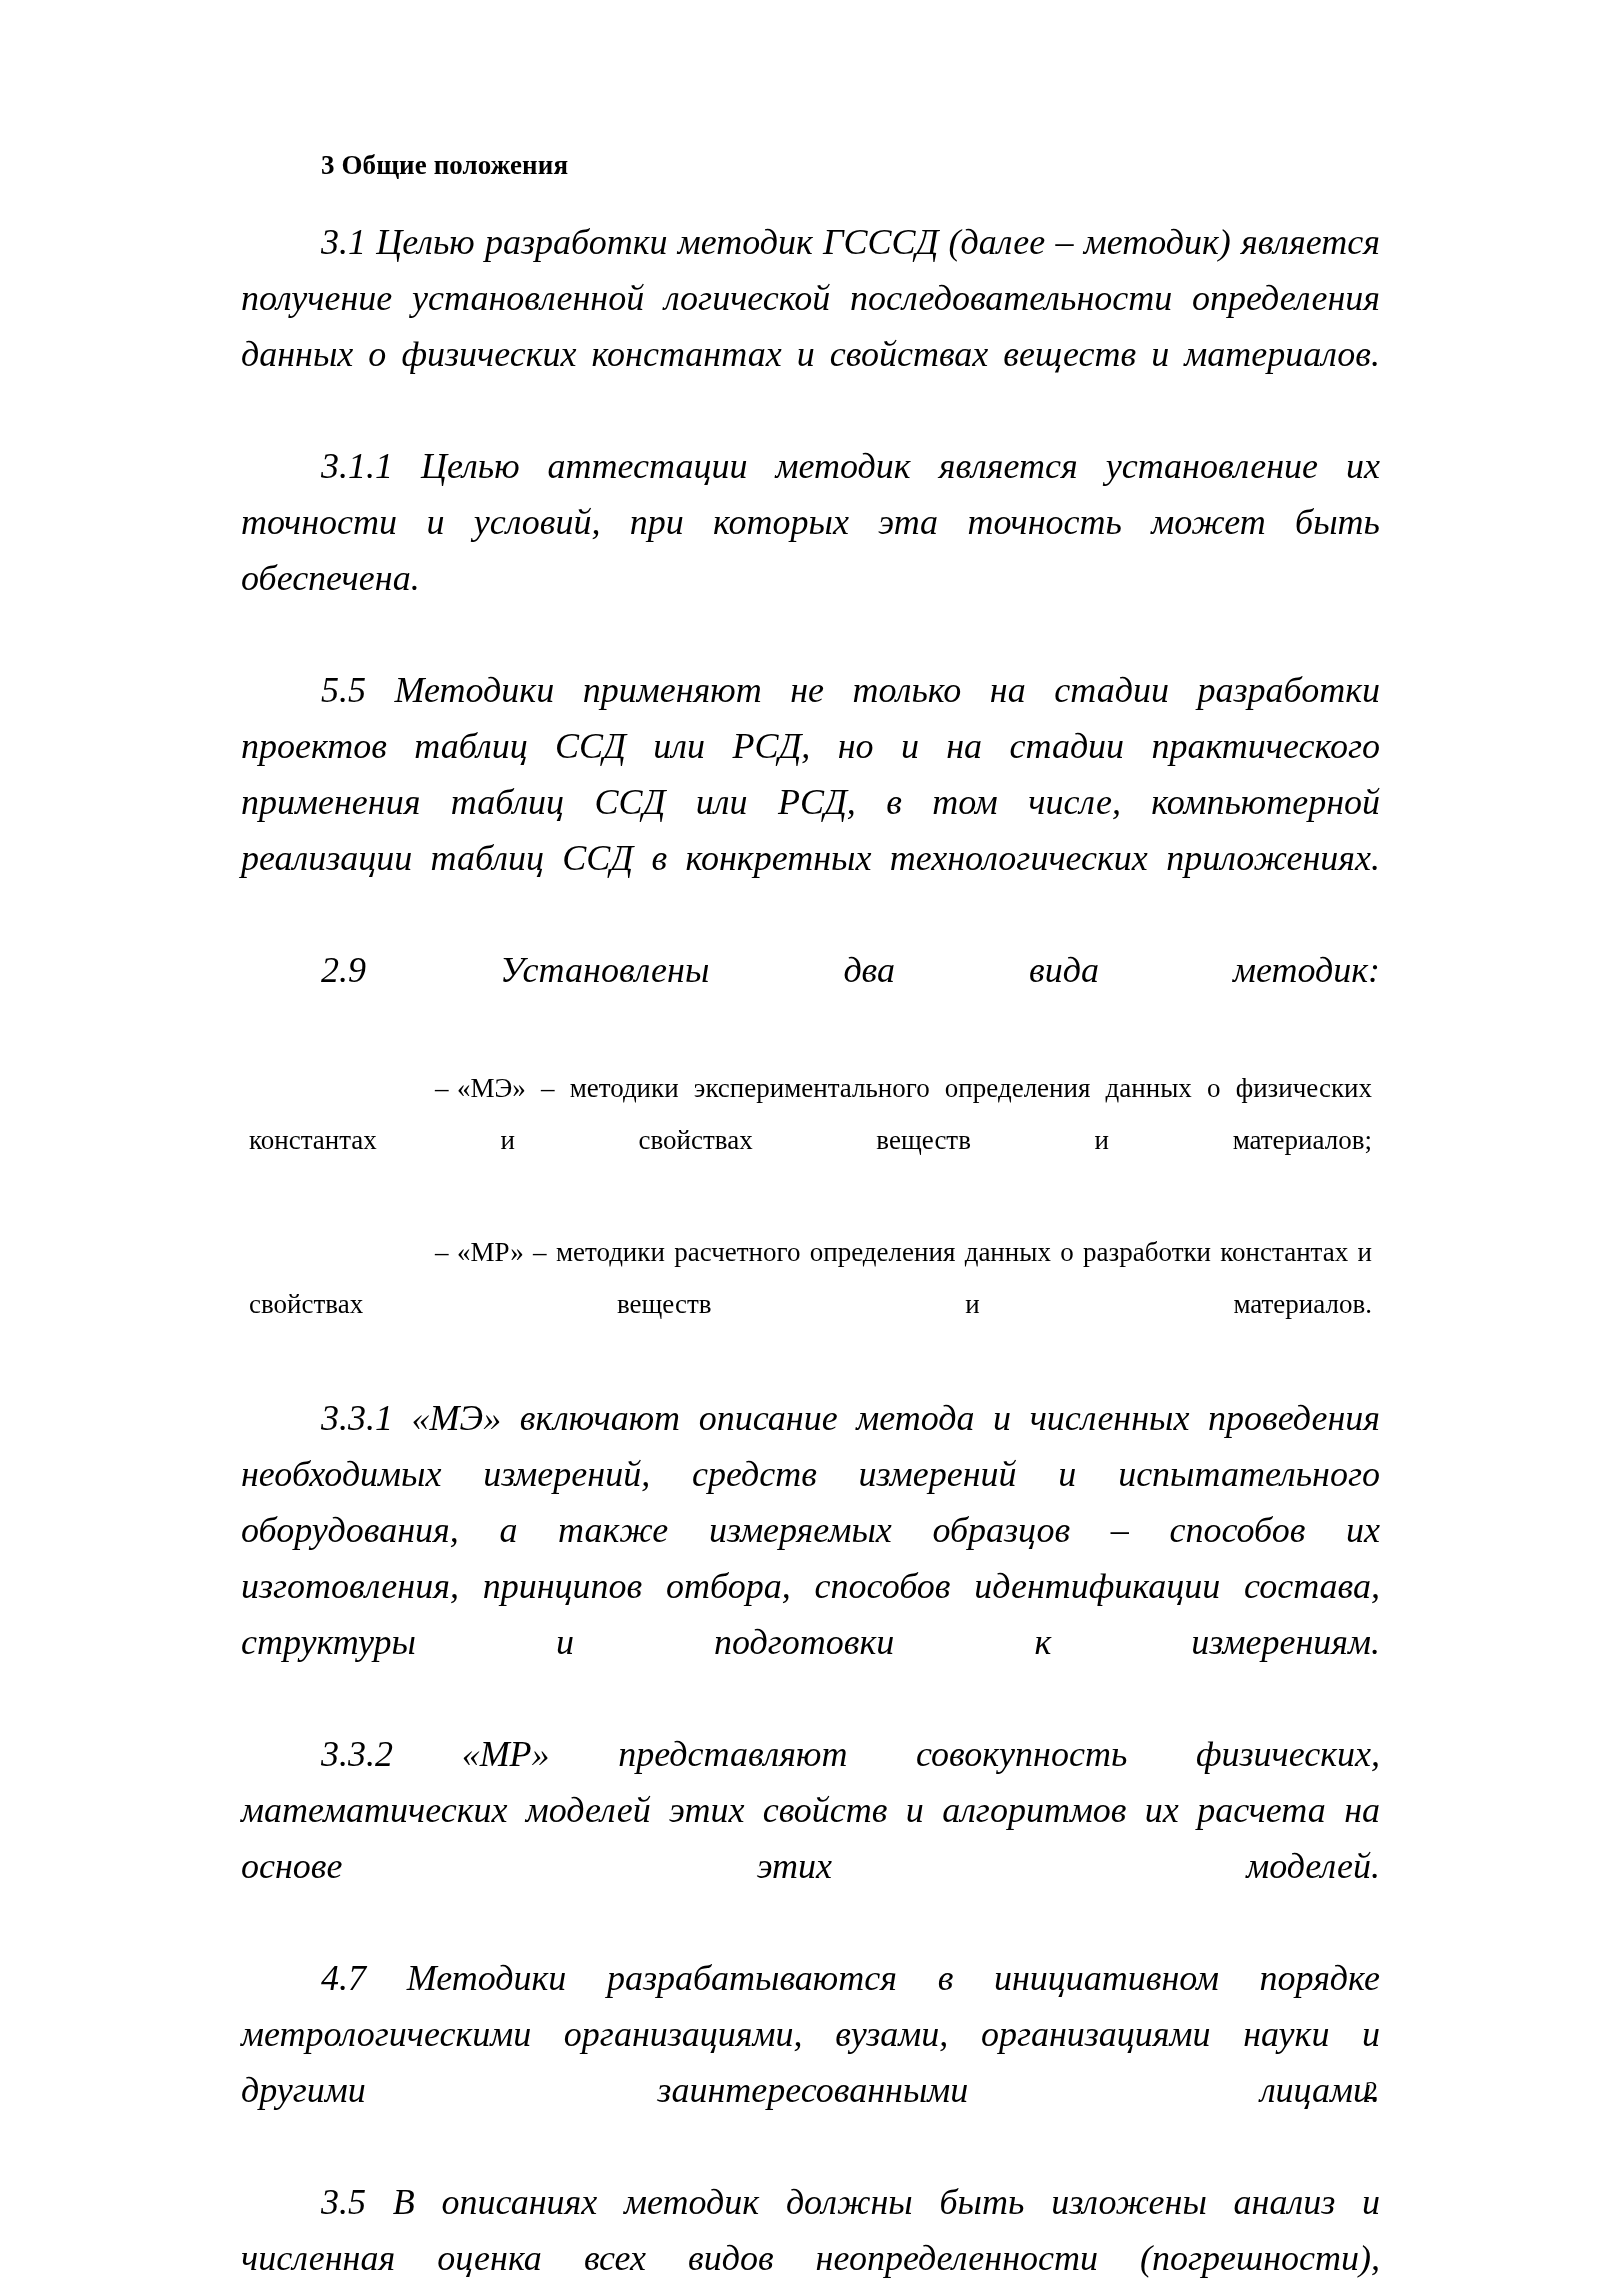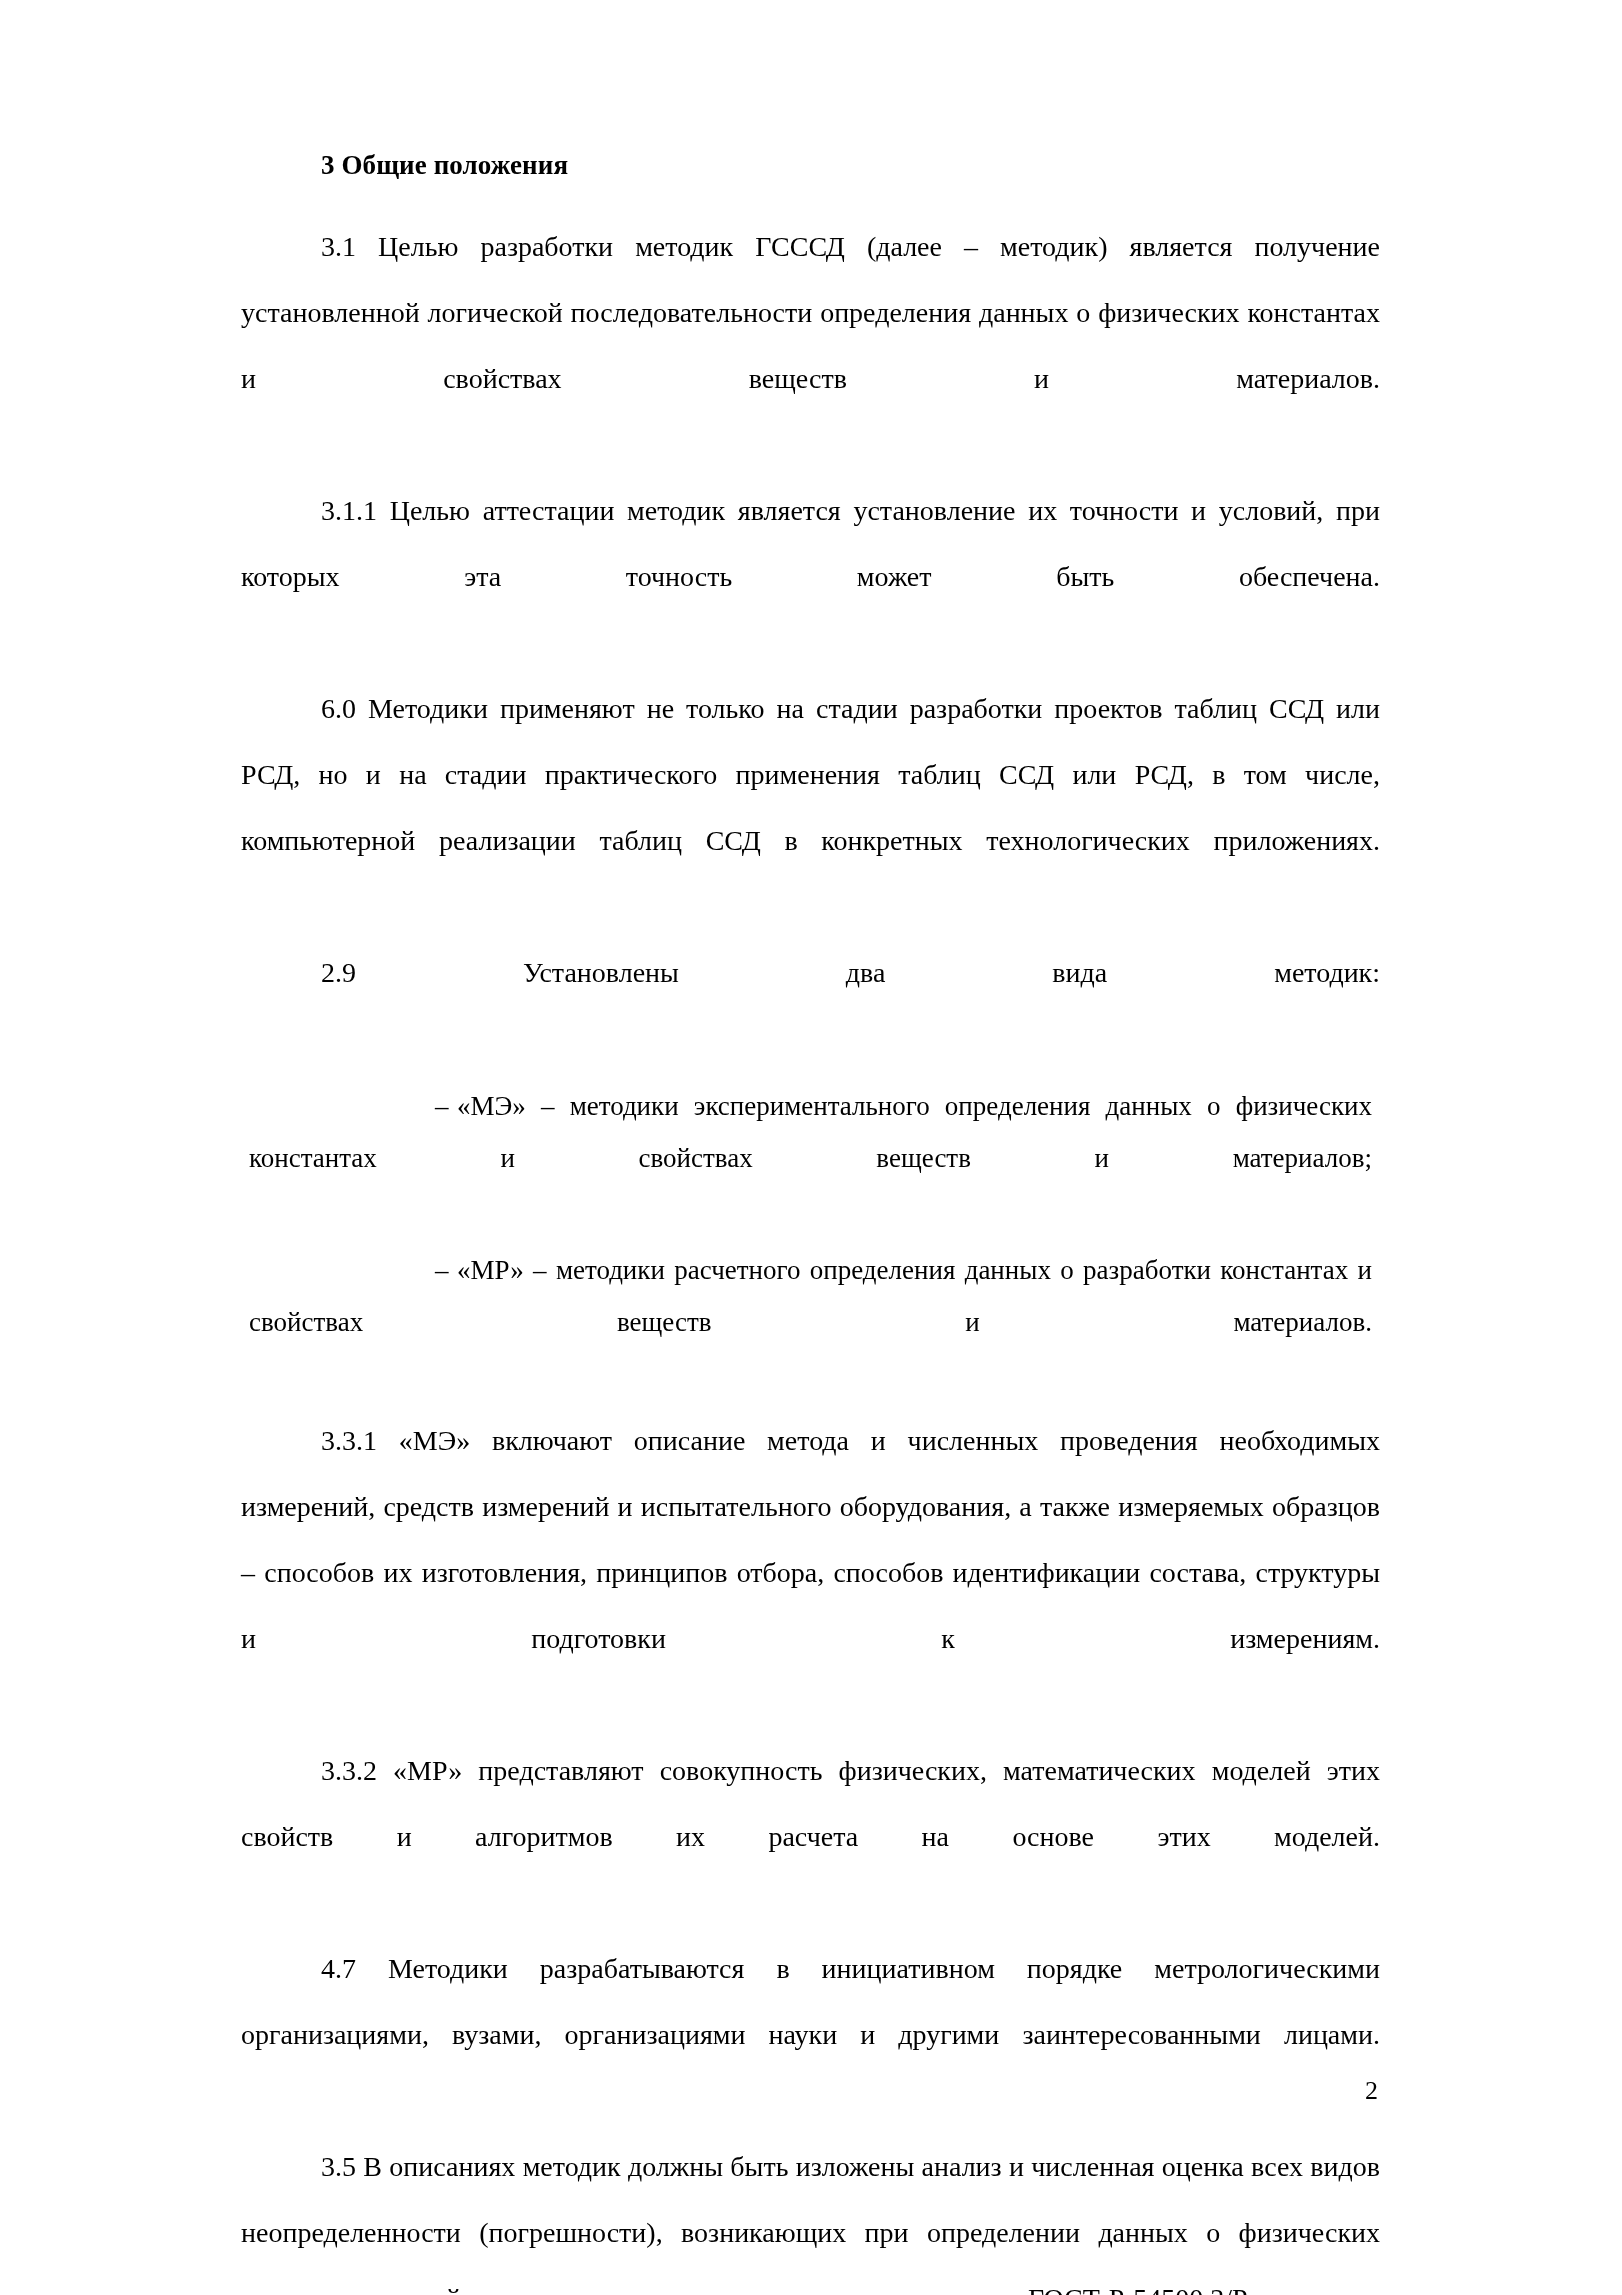--- a/index.html
+++ b/index.html
@@ -31,27 +31,28 @@
     font-weight: bold;
     line-height: 1.55;
     margin: 0 0 27.5px 0;
     padding-left: 80px;
     text-align: left;
     letter-spacing: 0.1px;
   }
 
   
   .para {
-    font-size: 28px;
-    line-height: 66px;
+    font-size: 36px;
+    line-height: 56px;
     margin: 0 0 0 0;
     text-align: justify;
     text-justify: inter-word;
     text-indent: 80px;
     hyphens: none;
+    font-style: italic;
     -webkit-hyphens: none;
   }
 
   
   .para::after {
     content: "";
     display: inline-block;
     width: 100%;
   }
 
@@ -91,21 +92,21 @@
 <div class="page">
 
   <div class="content">
 
     <h2 class="section-heading">3 Общие положения</h2>
 
     <p class="para">3.1 Целью разработки методик ГСССД (далее – методик) является получение установленной логической последовательности определения данных о физических константах и свойствах веществ и материалов.</p>
 
     <p class="para">3.1.1 Целью аттестации методик является установление их точности и условий, при которых эта точность может быть обеспечена.</p>
 
-    <p class="para">6.0 Методики применяют не только на стадии разработки проектов таблиц ССД или РСД, но и на стадии практического применения таблиц ССД или РСД, в том числе, компьютерной реализации таблиц ССД в конкретных технологических приложениях.</p>
+    <p class="para">5.5 Методики применяют не только на стадии разработки проектов таблиц ССД или РСД, но и на стадии практического применения таблиц ССД или РСД, в том числе, компьютерной реализации таблиц ССД в конкретных технологических приложениях.</p>
 
     <p class="para">2.9 Установлены два вида методик:</p>
 
     <p class="dash-item"><span class="dash-mark">–</span><span>«МЭ» – методики экспериментального определения данных о физических константах и свойствах веществ и материалов;</span></p>
 
     <p class="dash-item"><span class="dash-mark">–</span><span>«МР» – методики расчетного определения данных о разработки константах и свойствах веществ и материалов.</span></p>
 
     <p class="para">3.3.1 «МЭ» включают описание метода и численных проведения необходимых измерений, средств измерений и испытательного оборудования, а также измеряемых образцов – способов их изготовления, принципов отбора, способов идентификации состава, структуры и подготовки к измерениям.</p>
 
     <p class="para">3.3.2 «МР» представляют совокупность физических, математических моделей этих свойств и алгоритмов их расчета на основе этих моделей.</p>

